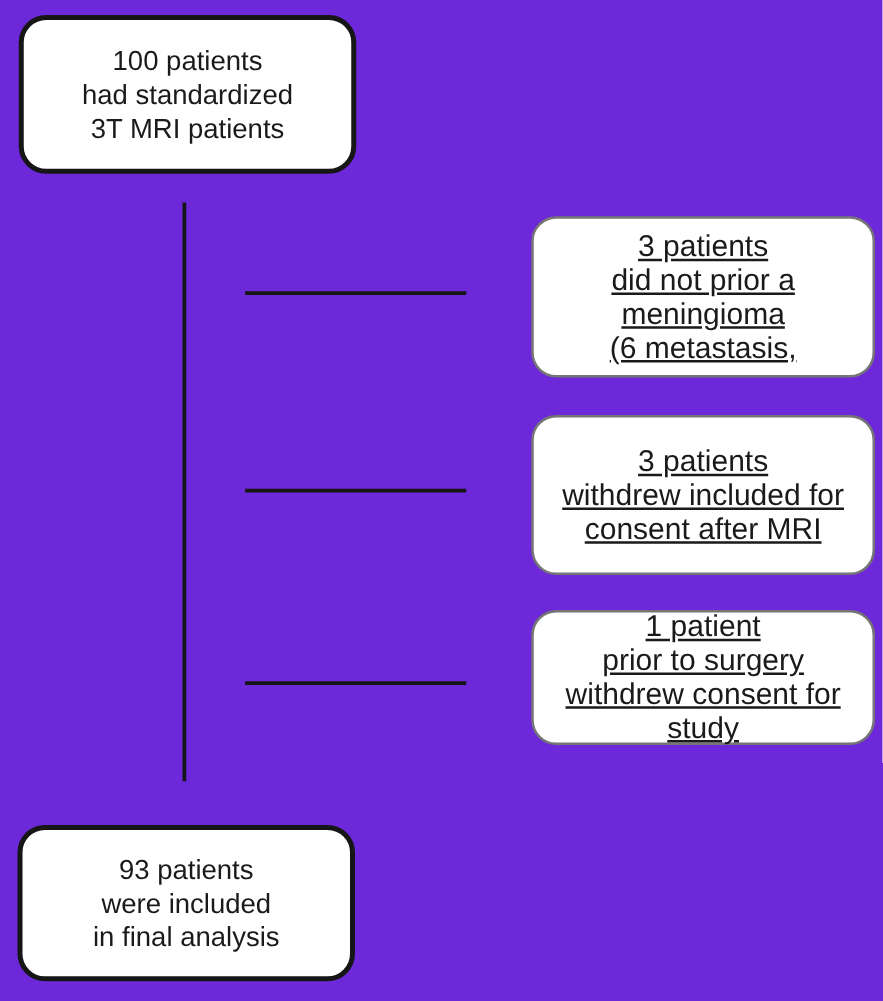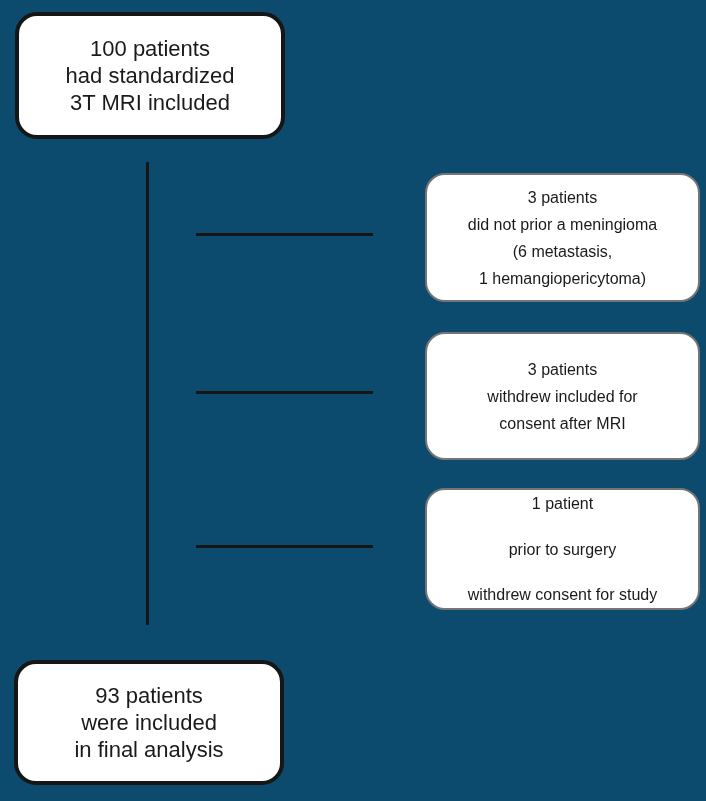--- a/index.html
+++ b/index.html
@@ -4,21 +4,21 @@
 <style>
   html, body {
     margin: 0;
     padding: 0;
     background: #ffffff;
   }
   .canvas {
     position: relative;
     width: 706px;
     height: 801px;
-    background: #0c4a6e;
+    background: #6d28d9;
     font-family: "Liberation Sans", sans-serif;
     color: #1a1a1a;
     overflow: hidden;
   }
   .box {
     position: absolute;
     box-sizing: border-box;
     display: flex;
     flex-direction: column;
     justify-content: center;
@@ -31,28 +31,29 @@
   }
   .main-box {
     border: 4px solid #161616;
     border-radius: 22px;
     font-size: 22px;
     line-height: 27px;
   }
   .side-box {
     border: 2px solid #757575;
     border-radius: 20px;
-    font-size: 16px;
+    font-size: 24px;
     line-height: 27px;
+    text-decoration: underline;
   }
   .top-box    { left: 15px;  top: 12px;  width: 270px; height: 127px; }
   .bottom-box { left: 14px;  top: 660px; width: 270px; height: 125px; }
   .side-1 { left: 425px; top: 173px; width: 275px; height: 129px; }
   .side-2 { left: 425px; top: 332px; width: 275px; height: 128px; }
-  .side-3 { left: 425px; top: 488px; width: 275px; height: 122px; justify-content: space-between; }
+  .side-3 { left: 425px; top: 488px; width: 275px; height: 108px; }
   .vline {
     position: absolute;
     left: 146px;
     top: 162px;
     width: 3px;
     height: 463px;
     background: #161616;
   }
   .hline {
     position: absolute;
@@ -66,34 +67,33 @@
   .hline-3 { top: 545px; }
 </style>
 </head>
 <body>
 
 <div class="canvas">
 
   <div class="box main-box top-box">
     <span class="line">100 patients</span>
     <span class="line">had standardized</span>
-    <span class="line">3T MRI included</span>
+    <span class="line">3T MRI patients</span>
   </div>
 
   <div class="vline"></div>
 
   <div class="hline hline-1"></div>
   <div class="hline hline-2"></div>
   <div class="hline hline-3"></div>
 
   <div class="box side-box side-1">
     <span class="line">3 patients</span>
     <span class="line">did not prior a meningioma</span>
     <span class="line">(6 metastasis,</span>
-    <span class="line">1 hemangiopericytoma)</span>
   </div>
 
   <div class="box side-box side-2">
     <span class="line">3 patients</span>
     <span class="line">withdrew included for</span>
     <span class="line">consent after MRI</span>
   </div>
 
   <div class="box side-box side-3">
     <span class="line">1 patient</span>

